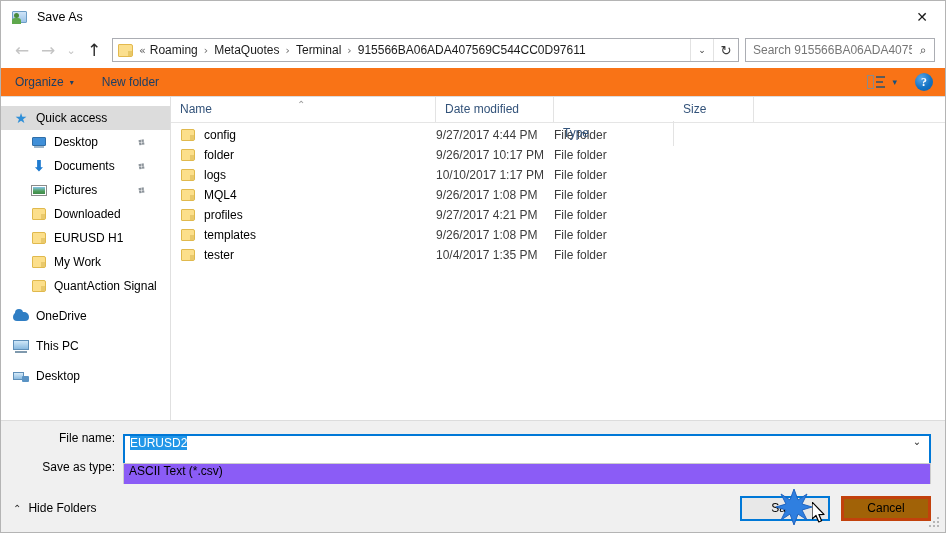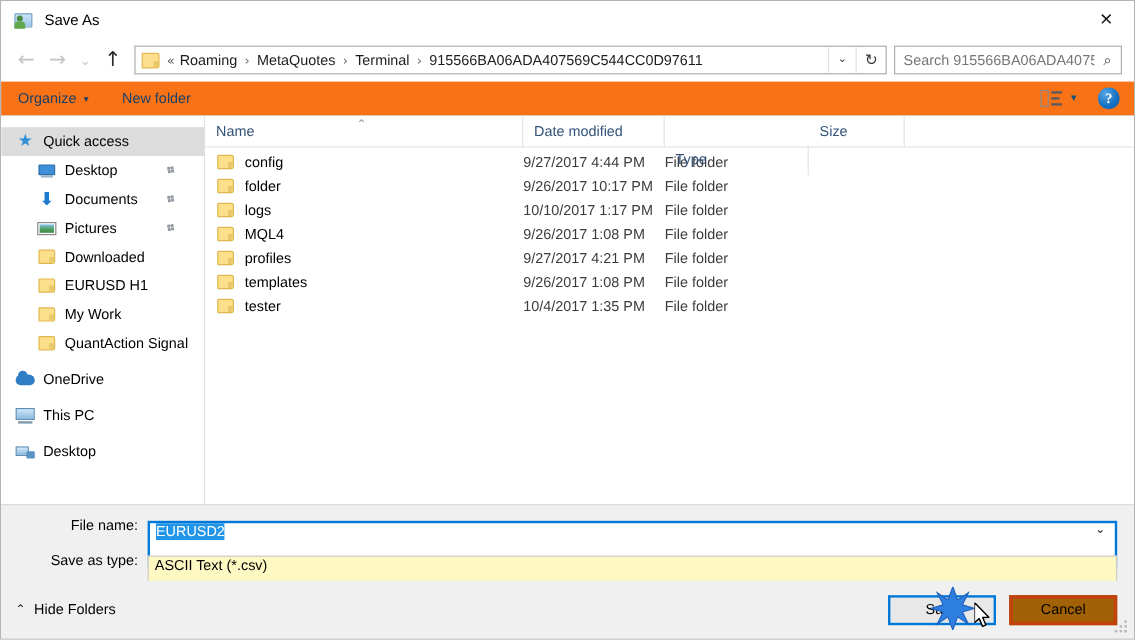--- a/index.html
+++ b/index.html
@@ -483,21 +483,21 @@
     box-sizing: border-box;
     position: relative;
     margin-top: 32px;
   }
   .combo.focused {
     border: 2px solid #0078d7;
     background: #ffffff;
   }
   .combo.disabledlook {
     border: 1px solid #cccccc;
-    background: #fef9c3;
+    background: #8b5cf6;
     flex-direction: column;
   }
   .combo-value {
     flex: 1;
     font-size: 12px;
     padding-left: 5px;
     white-space: nowrap;
     overflow: hidden;
     color: #000000;
   }

